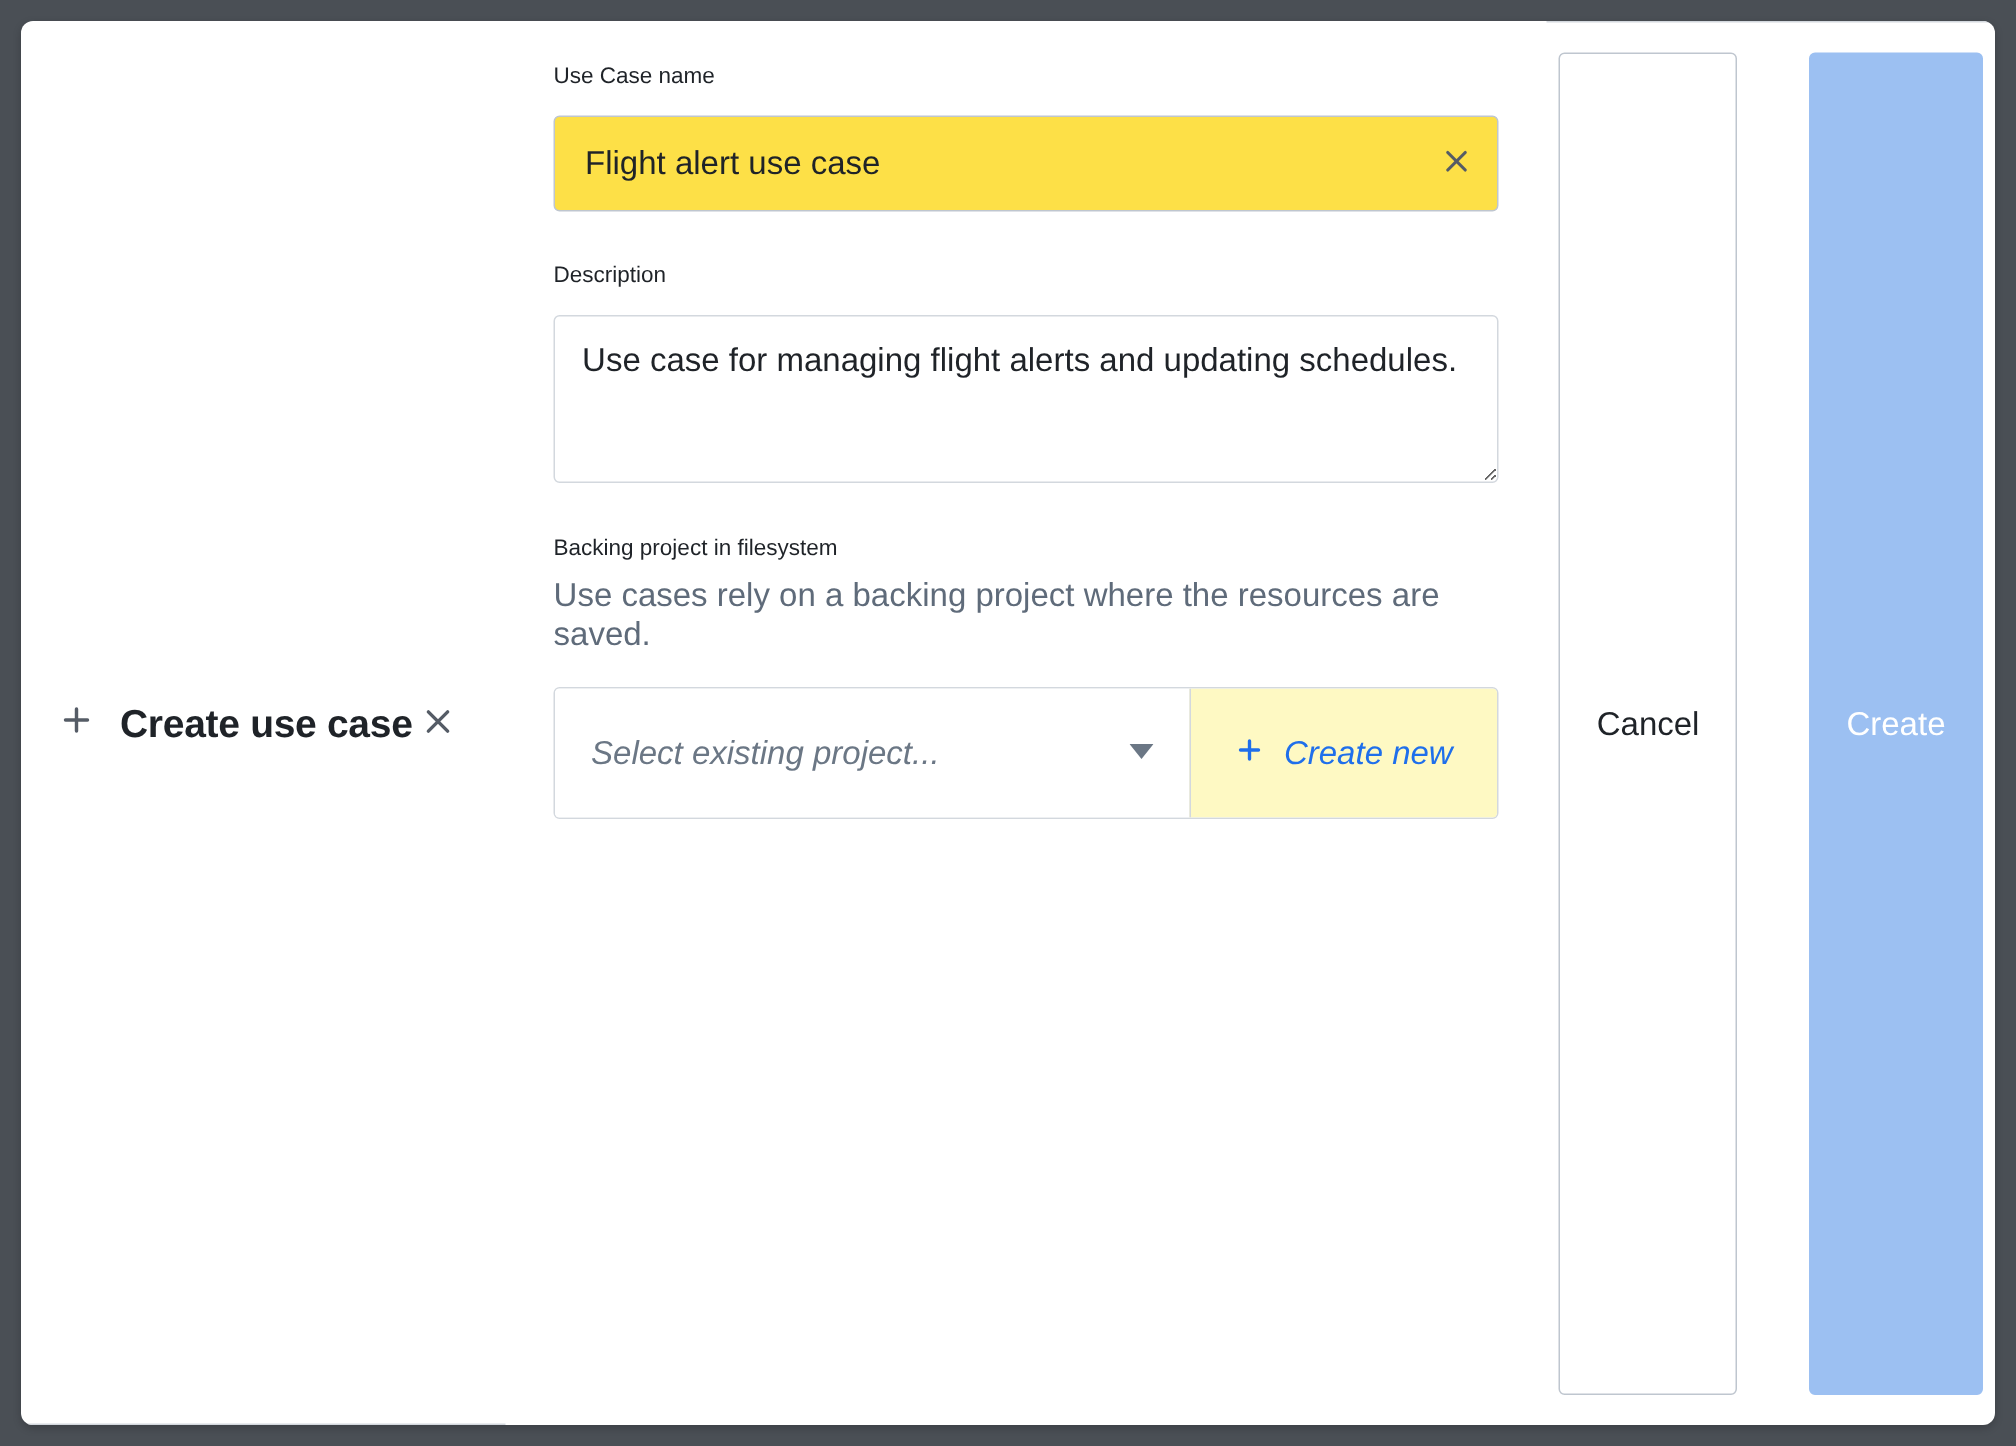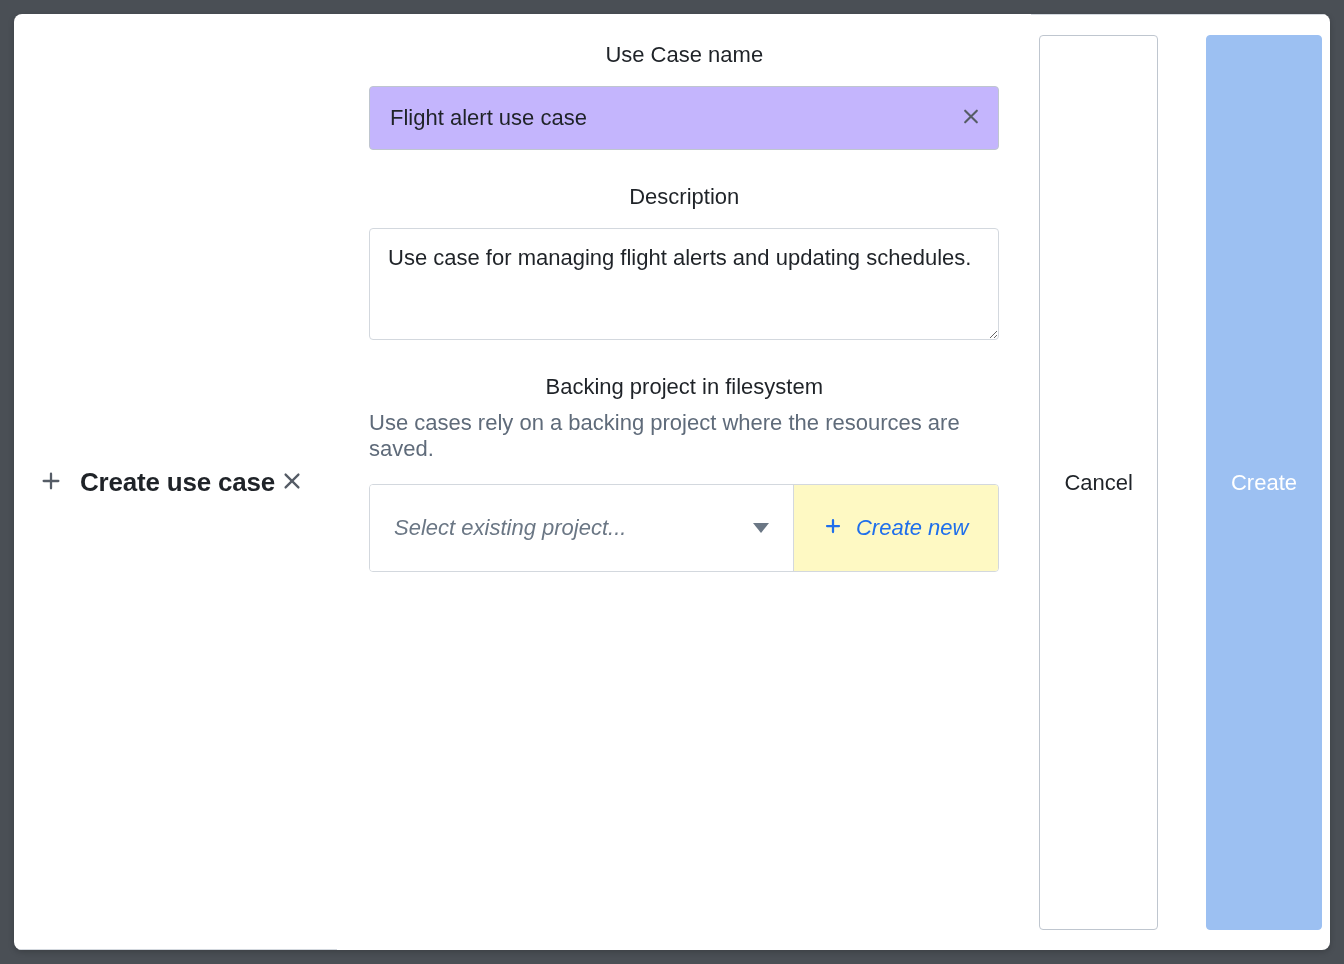--- a/index.html
+++ b/index.html
@@ -72,43 +72,42 @@
     justify-content: center;
   }
   .close-btn svg { width: 22px; height: 22px; }
 
   .modal-body {
     flex: 1;
     overflow-y: auto;
     padding: 28px 32px 20px 32px;
   }
   .field-label {
-    font-size: 22px;
+    font-size: 15px;
     color: var(--text);
     margin-bottom: 18px;
     display: block;
-    text-align: center;
   }
   .field-sublabel {
     font-size: 22px;
     color: var(--text-muted);
     margin-top: 10px;
     margin-bottom: 22px;
   }
   .text-input-wrap {
     position: relative;
     margin-bottom: 34px;
   }
   .text-input {
     width: 100%;
     font-size: 22px;
     padding: 18px 27px 18px 20px;
     border: 1px solid var(--border-dark);
     border-radius: 4px;
-    background: #c4b5fd;
+    background: #fde047;
     color: var(--text);
     font-family: inherit;
   }
   .clear-btn {
     position: absolute;
     right: 12px;
     top: 50%;
     transform: translateY(-50%);
     background: none;
     border: none;

